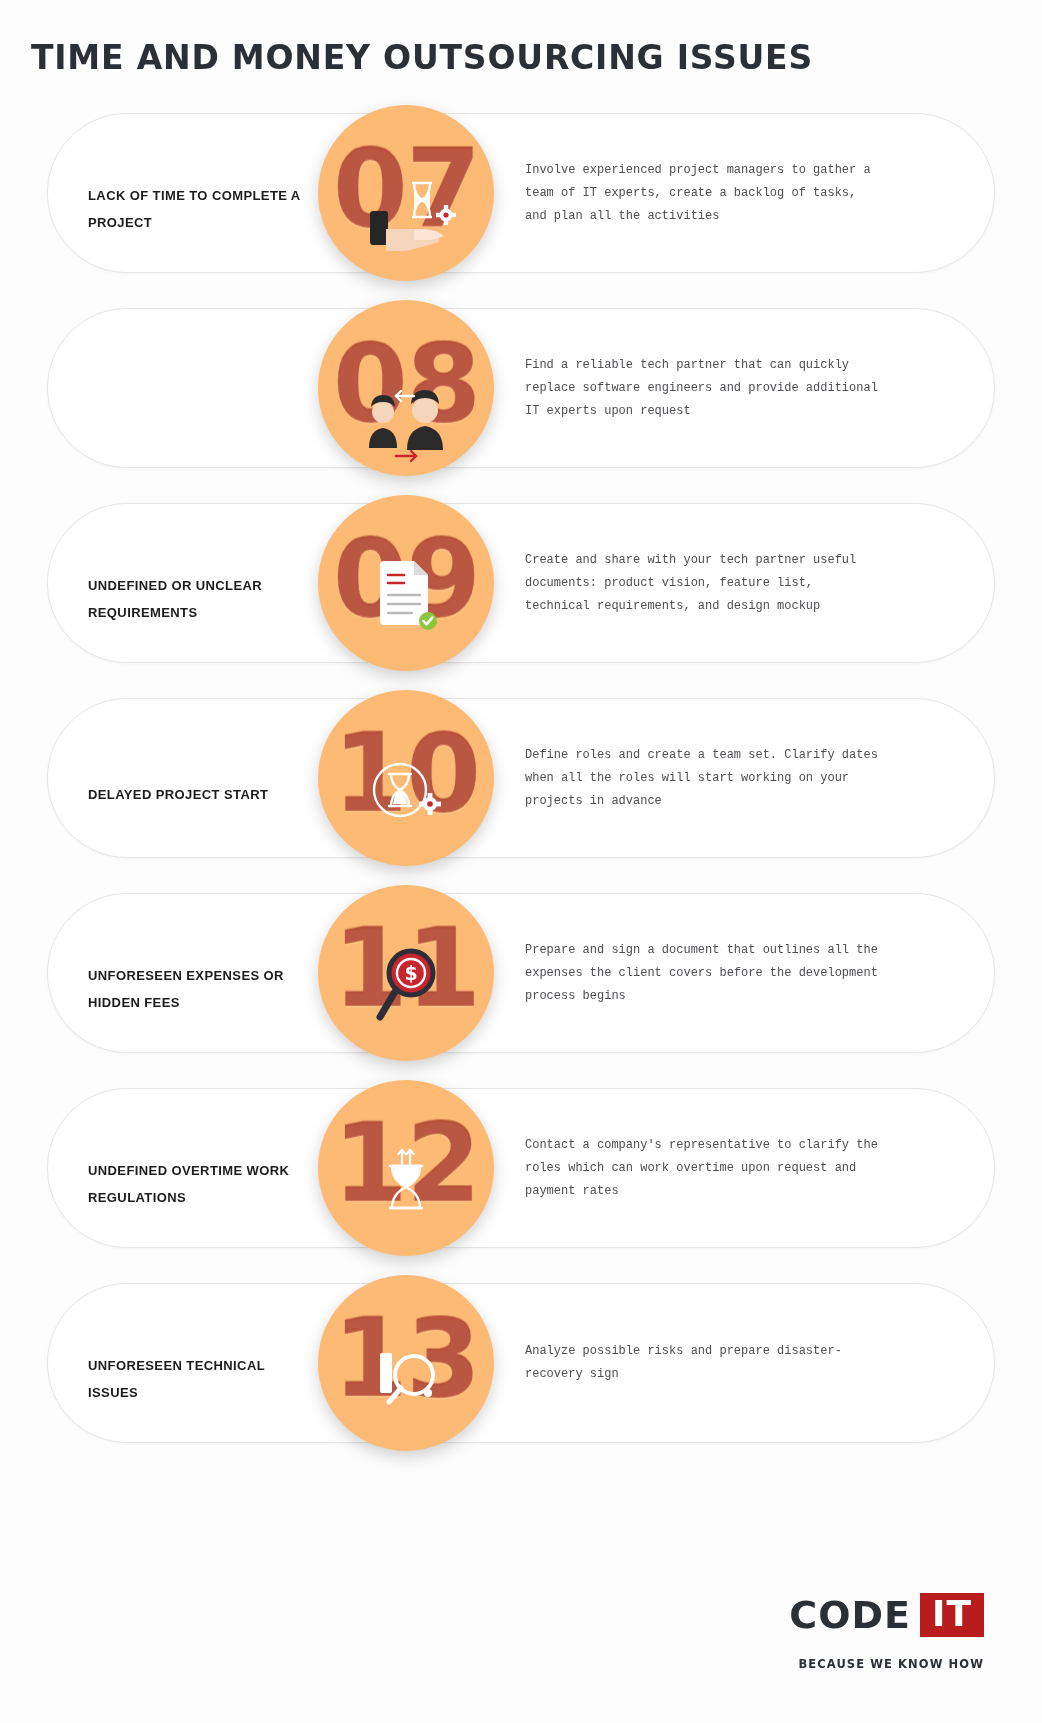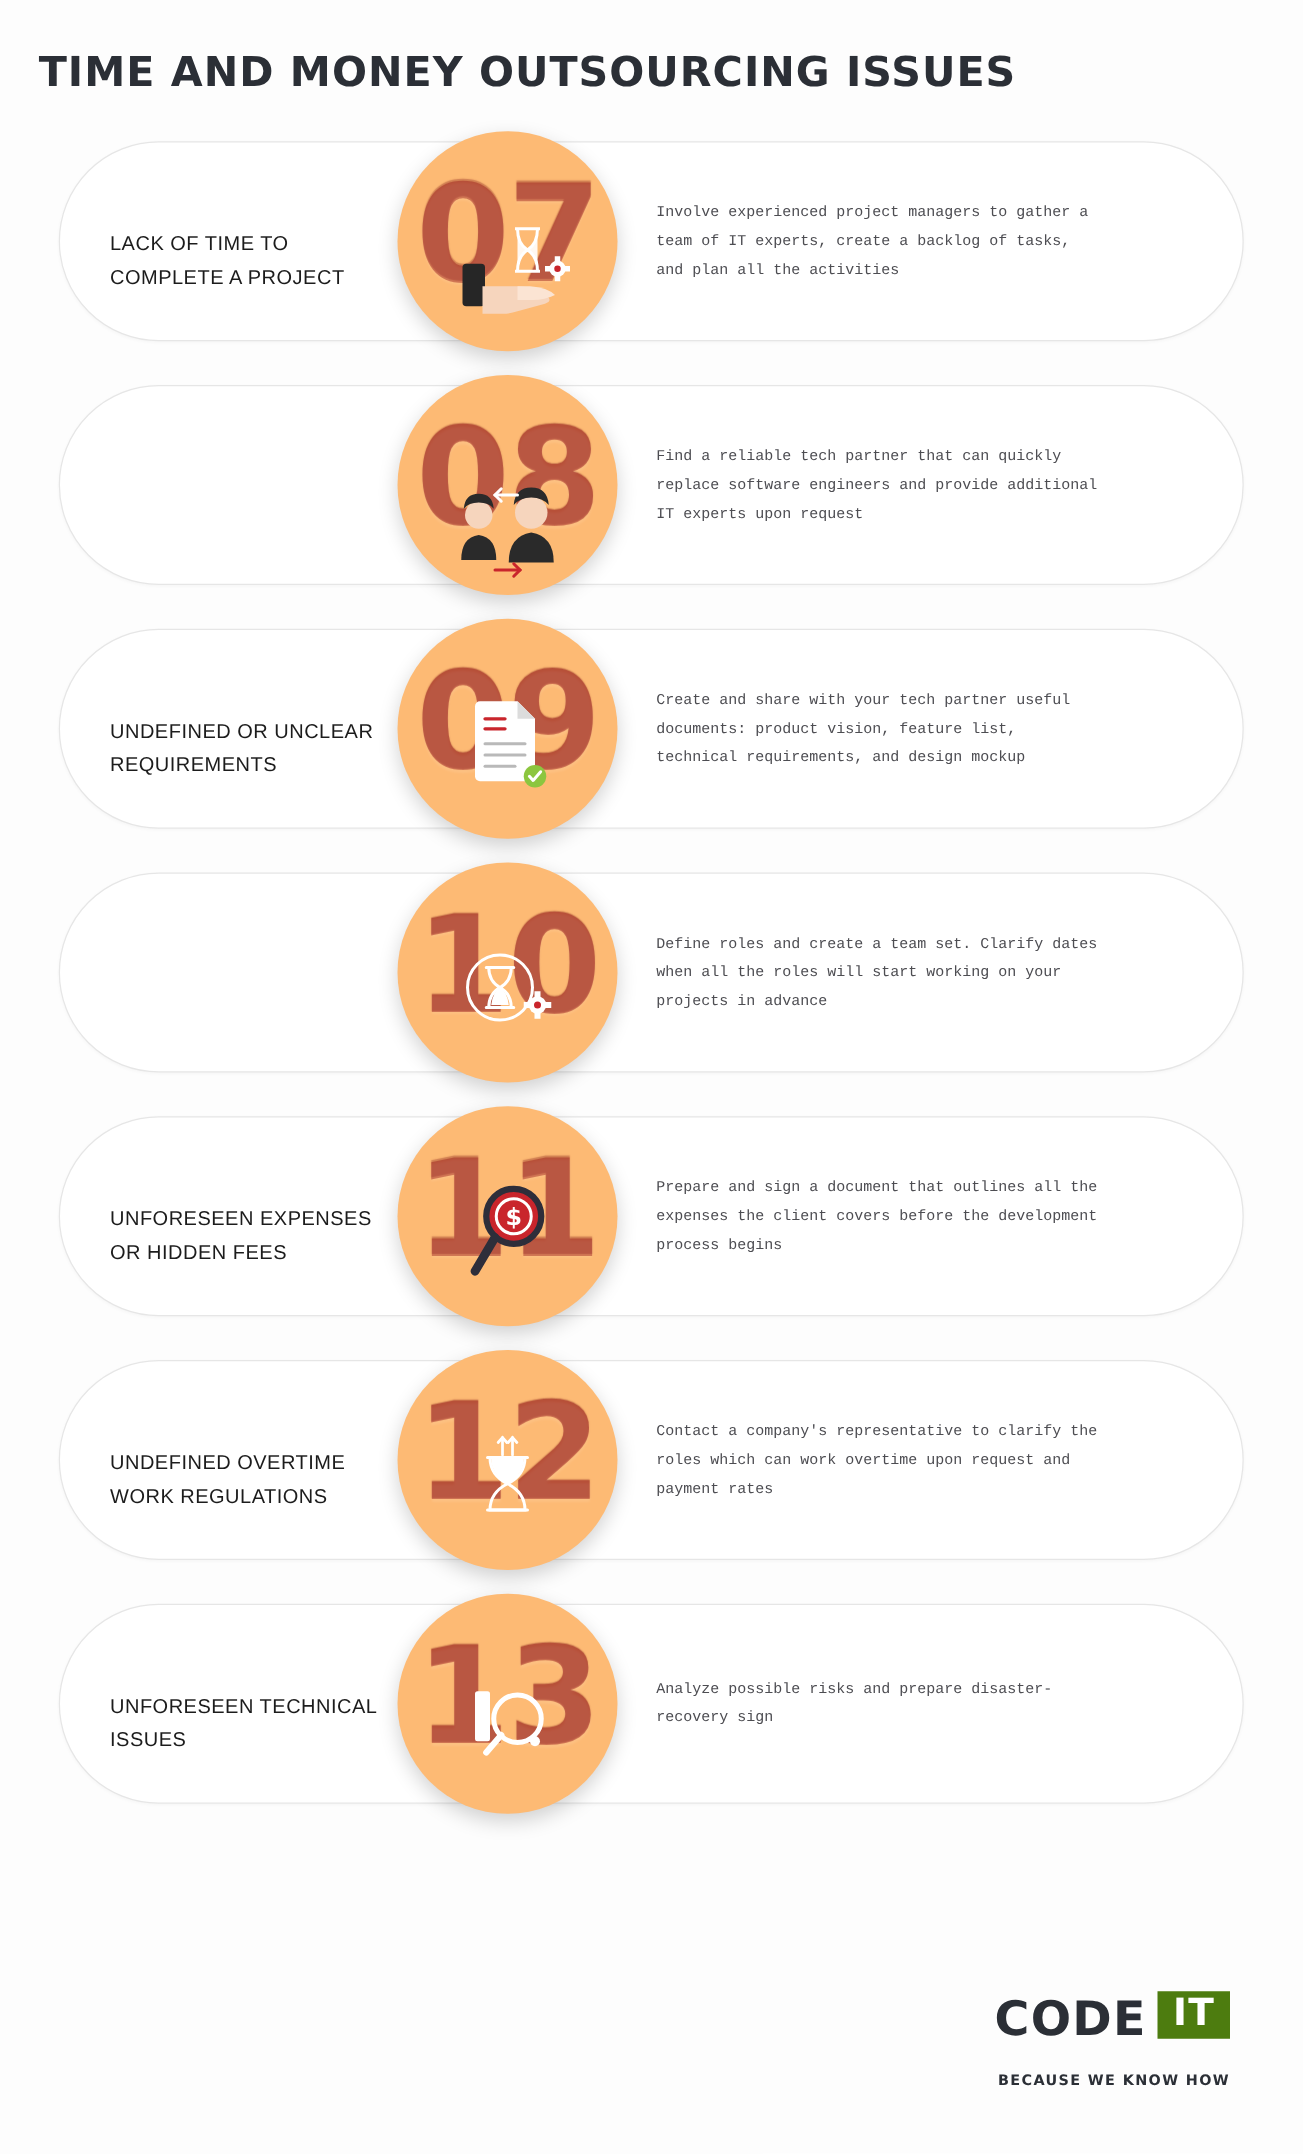--- a/index.html
+++ b/index.html
@@ -45,25 +45,25 @@
     background: #ffffff;
     border: 1px solid #e6e6e6;
     border-radius: 80px;
     box-shadow: 0 1px 3px rgba(0,0,0,0.035);
   }
   .row-title {
     position: absolute;
     left: 88px; top: 0; width: 230px; height: 192px;
     display: flex;
     align-items: center;
-    font-size: 16px;
+    font-size: 13px;
     line-height: 27px;
     letter-spacing: 0.4px;
     color: #1c1c1c;
-    font-weight: 400;
+    font-weight: 700;
     text-transform: uppercase;
   }
   .row-desc {
     position: absolute;
     left: 525px; top: 0; width: 355px; height: 160px;
     display: flex;
     align-items: center;
     font-size: 12px;
     line-height: 23px;
     color: #4d4d52;
@@ -112,24 +112,24 @@
   .logo-main {
     display: flex; align-items: flex-start; justify-content: flex-end;
   }
   .logo-code {
     font-family: "DejaVu Sans", sans-serif;
     font-size: 38px; font-weight: bold;
     letter-spacing: 1px;
     color: #2b2f36;
   }
   .logo-it {
-    background: #4d7c0f;
+    background: #b91c1c;
     color: #ffffff;
     font-family: "DejaVu Sans", sans-serif;
-    font-size: 30px; font-weight: bold;
+    font-size: 36px; font-weight: bold;
     letter-spacing: 1px;
     padding: 2px 12px 4px 12px;
     margin-left: 9px;
     line-height: 1.05;
   }
   .logo-sub {
     margin-top: 20px;
     font-family: "DejaVu Sans", sans-serif;
     font-size: 11.5px;
     font-weight: bold;
@@ -226,20 +226,21 @@
             <circle cx="110" cy="126" r="9" fill="#8cc63f"></circle>
             <path d="M105.5 126 l3 3.4 l6 -7" stroke="#ffffff" stroke-width="2.4" fill="none" stroke-linecap="round" stroke-linejoin="round"></path>
           </g>
         </svg>
       </div>
       <div class="row-desc">Create and share with your tech partner useful documents: product vision, feature list, technical requirements, and design mockup</div>
     </div>
 
     <div class="row">
       <div class="pill"></div>
+      <div class="row-title">DELAYED PROJECT START</div>
       <div class="badge">
         <div class="num">10</div>
         <svg class="gfx" viewBox="0 0 176 176">
           <circle cx="82" cy="100" r="26" fill="none" stroke="#ffffff" stroke-width="2.4"></circle>
           <g stroke="#ffffff" stroke-width="2.4" fill="none" stroke-linecap="round">
             <path d="M71 84 h22 M71 116 h22"></path>
             <path d="M73 84 q0 11 9 16 q-9 5 -9 16 M91 84 q0 11 -9 16 q9 5 9 16"></path>
           </g>
           <path d="M82 100 q-6 4 -7 14 h14 q-1 -10 -7 -14z" fill="#ffffff"></path>
           <g fill="#ffffff">

